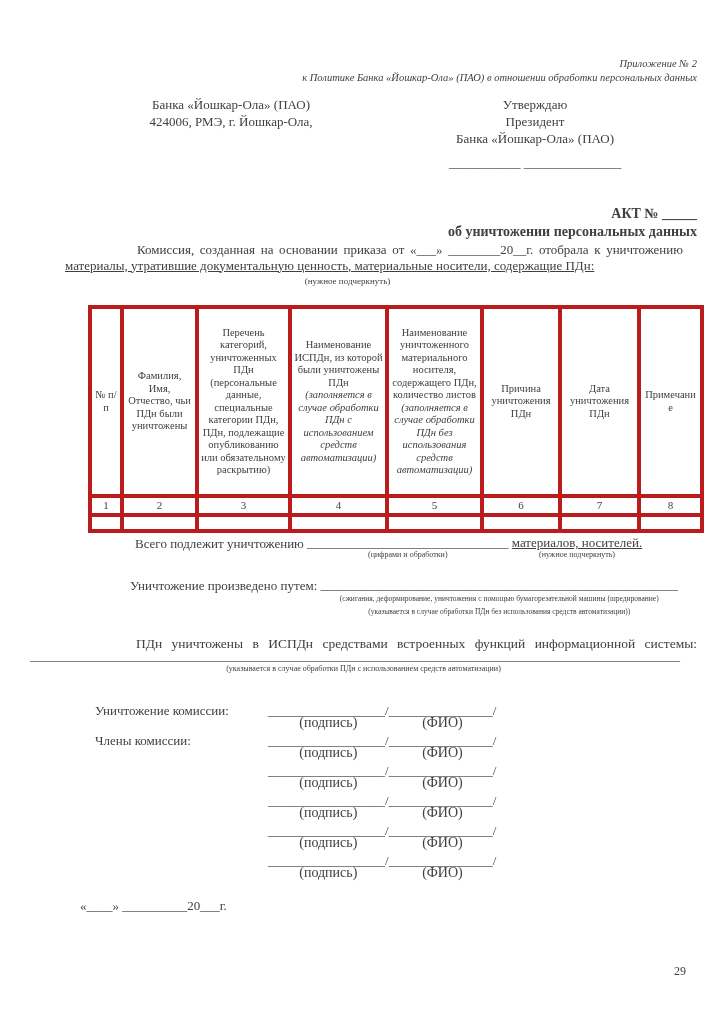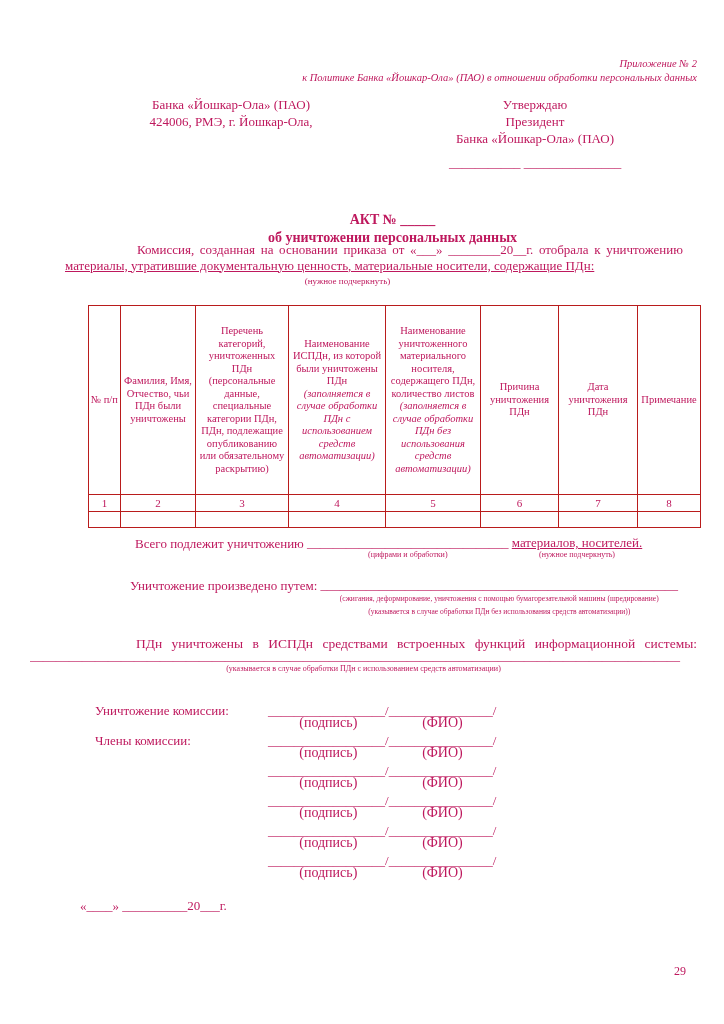--- a/index.html
+++ b/index.html
@@ -1,41 +1,41 @@
 <!DOCTYPE html>
 <html><head>
 <meta charset="utf-8">
 <style>
   * { margin:0; padding:0; box-sizing:border-box; }
   html,body { background:#ffffff; }
   .page {
     position:relative; width:724px; height:1024px; background:#ffffff;
-    font-family:"Liberation Serif", serif; color:#be185d; overflow:hidden;
+    font-family:"Liberation Serif", serif; color:#404040; overflow:hidden;
   }
   
   .annex { position:absolute; top:57px; right:27px; text-align:right;
            font-style:italic; font-size:10.5px; line-height:14px; }
   
   .bank-block { position:absolute; top:96px; left:115px; width:232px;
                 text-align:center; font-size:13px; line-height:17px; }
   .approval-block { position:absolute; top:96px; left:415px; width:240px;
                     text-align:center; font-size:13px; line-height:17px; }
   .approval-sign { margin-top:7px; white-space:nowrap; }
   
-  .doc-title { position:absolute; top:211px; left:88px; width:609px;
-               text-align:center; font-weight:bold; font-size:14px; line-height:18px; }
+  .doc-title { position:absolute; top:205px; left:88px; width:609px;
+               text-align:right; font-weight:bold; font-size:14px; line-height:18px; }
   
   .intro { position:absolute; top:242px; left:65px; width:618px; font-size:13px; line-height:15.5px; }
   .intro-l1 { text-indent:72px; text-align:justify; text-align-last:justify; white-space:normal; }
   .intro-l2 { text-decoration:underline; }
   .intro-note { text-align:center; font-size:9px; width:565px; margin-top:1px; }
   
   .pd-table { position:absolute; top:305px; left:88px; border-collapse:collapse;
               table-layout:fixed; width:612px; }
-  .pd-table th, .pd-table td { border:1px solid #b91c1c; padding:1px 2px;
+  .pd-table th, .pd-table td { border:4px solid #b91c1c; padding:1px 2px;
               text-align:center; vertical-align:middle; overflow-wrap:break-word; }
   .pd-table th { font-weight:normal; font-size:10.5px; line-height:12.5px; }
   .head-row { height:189px; }
   .num-row { height:17px; }
   .num-row td { font-size:11px; line-height:13px; }
   .empty-row { height:16px; }
   .th-main { display:block; }
   .th-note { display:block; font-style:italic; }
   
   .total-line { position:absolute; top:536px; left:88px; width:612px;

